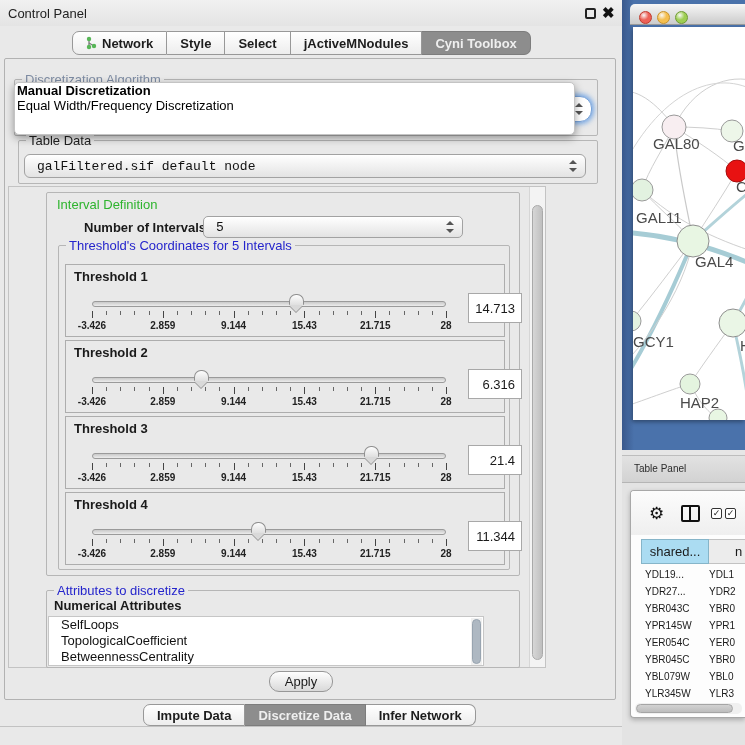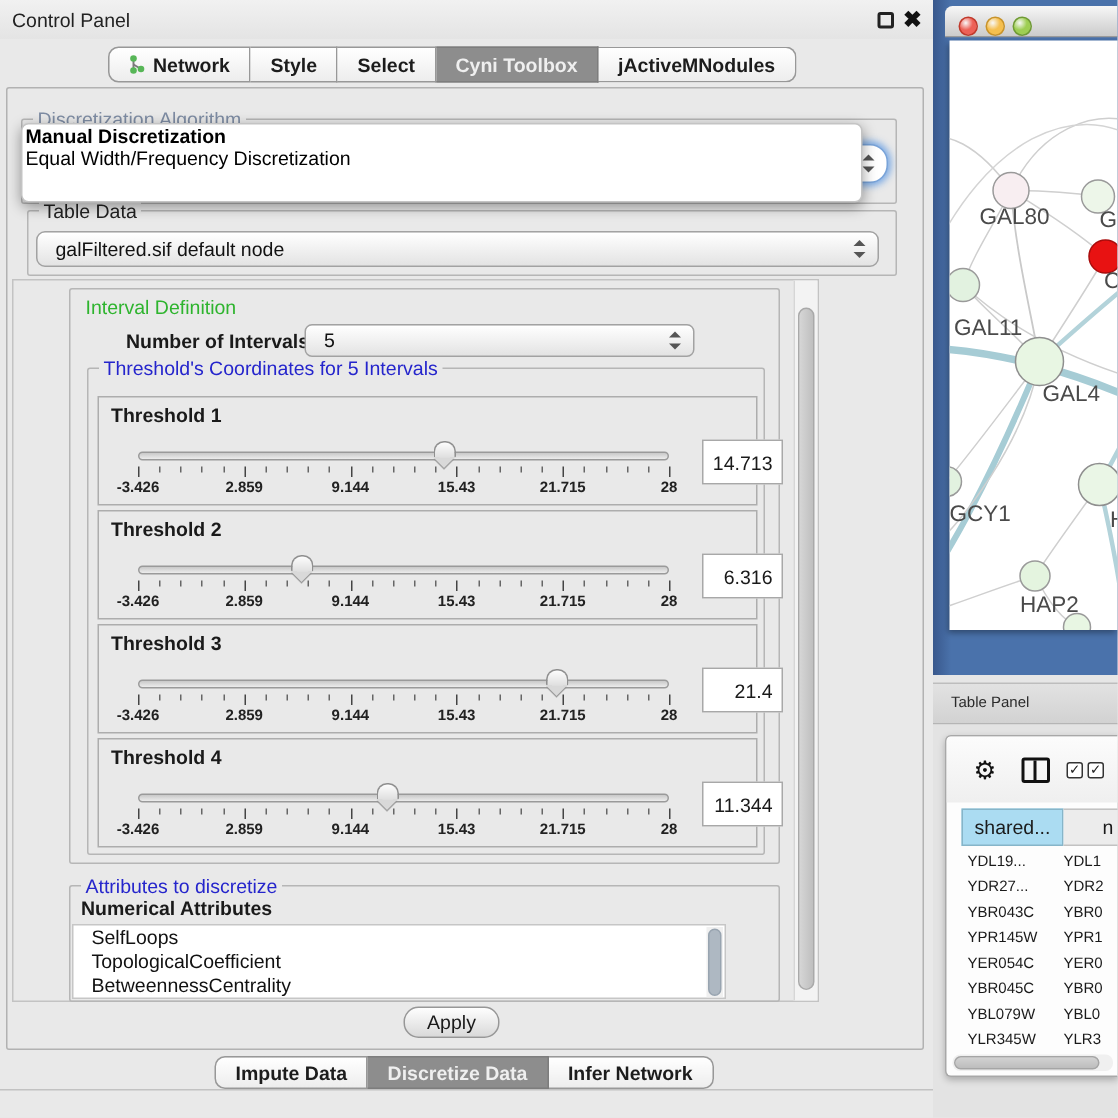--- a/index.html
+++ b/index.html
@@ -31,21 +31,21 @@
   .grp { position:absolute; border:1px solid #b6b6b6; border-radius:2px; }
   .grp-label { position:absolute; font-size:13px; line-height:13px; background:#e9e9e9; padding:0 3px; white-space:nowrap; z-index:2; }
   .lbl-blue { color:#2525cc; }
   .lbl-green { color:#2eb42e; }
   .lbl-dark { color:#222; }
   .lbl-dim { color:#7e8ca3; }
 
   
   .combo { position:absolute; border:1px solid #a2a2a2; border-radius:6px; background:linear-gradient(#ffffff,#e3e3e3);
            box-shadow:inset 0 1px 0 #fff; cursor:pointer; }
-  .combo .cv { position:absolute; left:12px; top:50%; transform:translateY(-50%); font-size:13px; color:#111; white-space:nowrap; }
+  .combo .cv { position:absolute; left:12px; top:50%; transform:translateY(-50%); font-size:13px; color:#111; white-space:nowrap;font-family:Liberation Mono, monospace; }
   .spin { position:absolute; right:8px; top:50%; transform:translateY(-50%); width:9px; height:12px; }
   .spin::before { content:""; position:absolute; left:1px; top:0; border-left:4px solid transparent; border-right:4px solid transparent; border-bottom:4px solid #555; }
   .spin::after  { content:""; position:absolute; left:1px; bottom:0; border-left:4px solid transparent; border-right:4px solid transparent; border-top:4px solid #555; }
 
   
   .overlay { position:absolute; left:14px; top:82px; width:561px; height:53px; background:#fff; border:1px solid #c4c4c4;
              border-radius:5px; box-shadow:0 3px 9px rgba(0,0,0,.38); z-index:10; overflow:hidden; }
   .ov-ph { height:17px; padding-top:4px; padding-right:88px; text-align:center; color:#b4b4b4; font-size:13px; }
   .ov-opt { height:15px; line-height:15px; padding-left:2px; font-size:13px; color:#000; cursor:pointer; }
   .ov-opt.b { font-weight:bold; }
@@ -143,25 +143,25 @@
             <circle cx="8" cy="10" r="2.2" fill="#57b657"></circle>
           </svg>
           <span>Network</span>
         </div>
         <div class="tab">
           <span>Style</span>
         </div>
         <div class="tab">
           <span>Select</span>
         </div>
+        <div class="tab">
+          <span>jActiveMNodules</span>
+        </div>
         <div class="tab sel">
           <span>Cyni Toolbox</span>
-        </div>
-        <div class="tab">
-          <span>jActiveMNodules</span>
         </div>
       </div>
 
     <div class="grp" style="left:14px; top:79px; width:584px; height:57px;"></div>
     <span class="grp-label lbl-dim" style="left:22px; top:73px;">Discretization Algorithm</span>
     <div class="focus-combo">
         <span class="spin"></span>
       </div>
 
     <div class="overlay">

